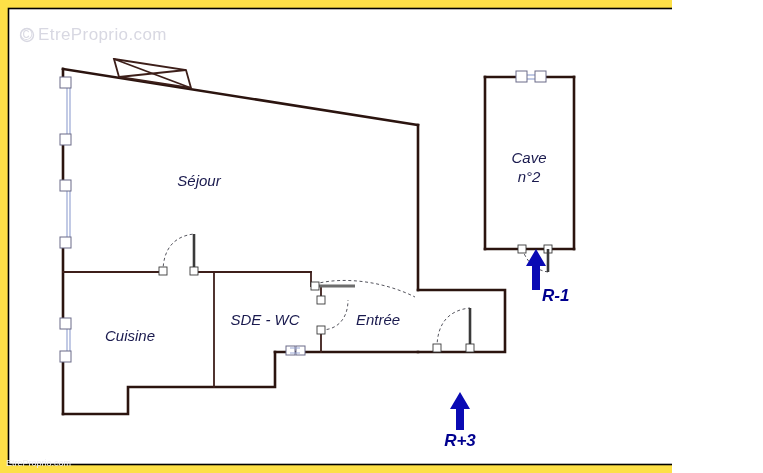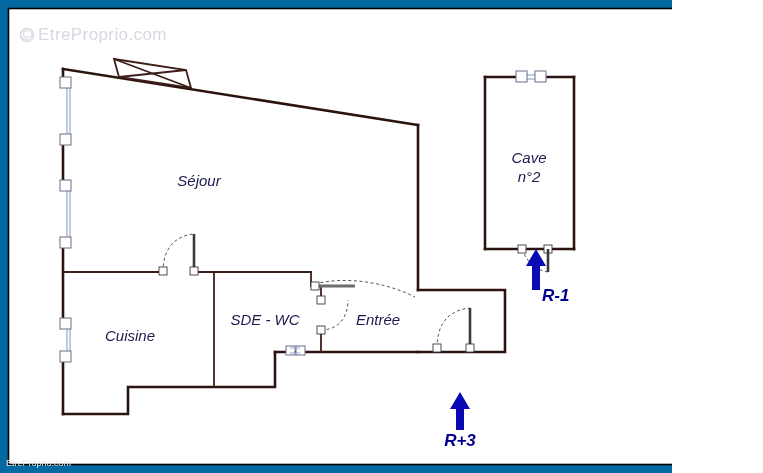--- a/index.html
+++ b/index.html
@@ -6,21 +6,21 @@
   html, body {
     margin: 0;
     padding: 0;
     background: #ffffff;
     font-family: "Liberation Sans", sans-serif;
   }
   #plan-viewport {
     position: relative;
     width: 672px;
     height: 473px;
-    background: #0369a1;
+    background: #fde047;
     overflow: hidden;
     text-decoration: underline;
   }
   #plan-svg {
     position: absolute;
     left: 0;
     top: 0;
     width: 763px;
     height: 473px;
     display: block;

